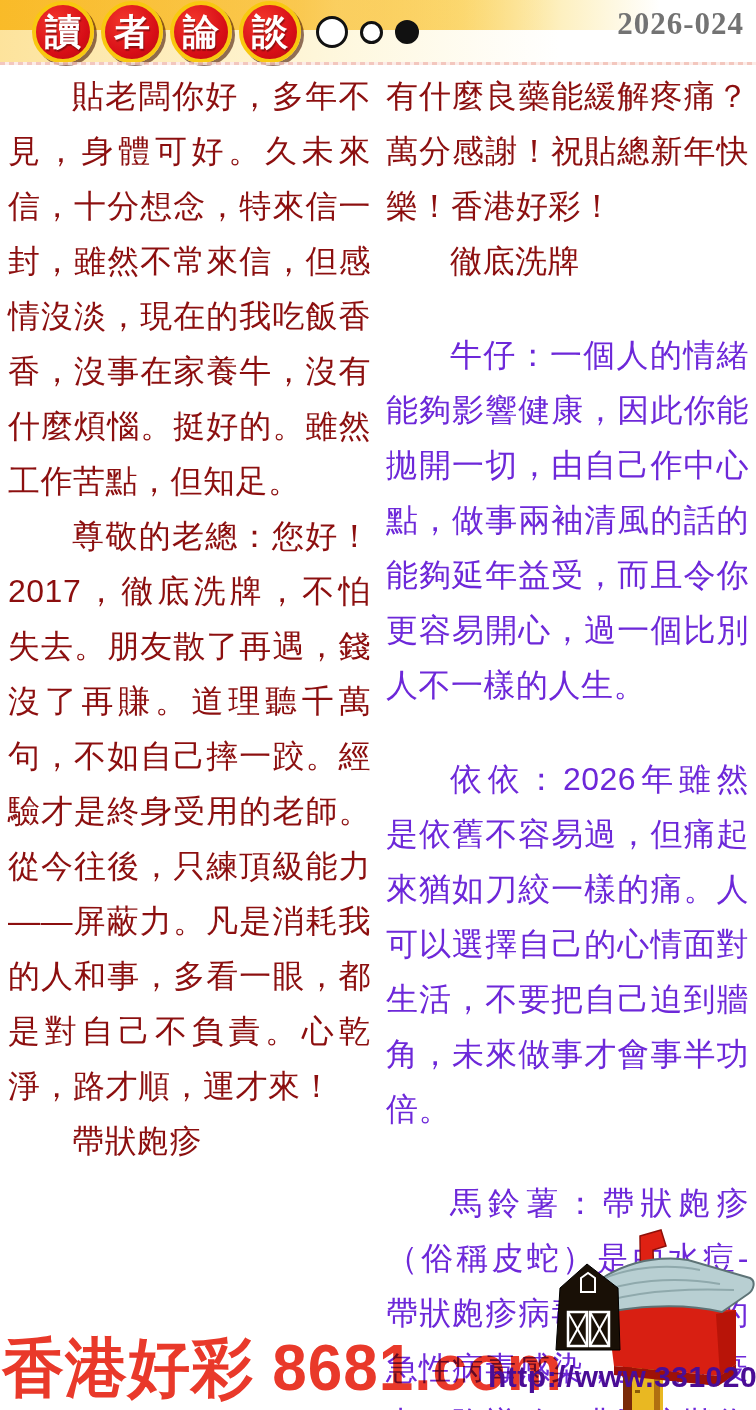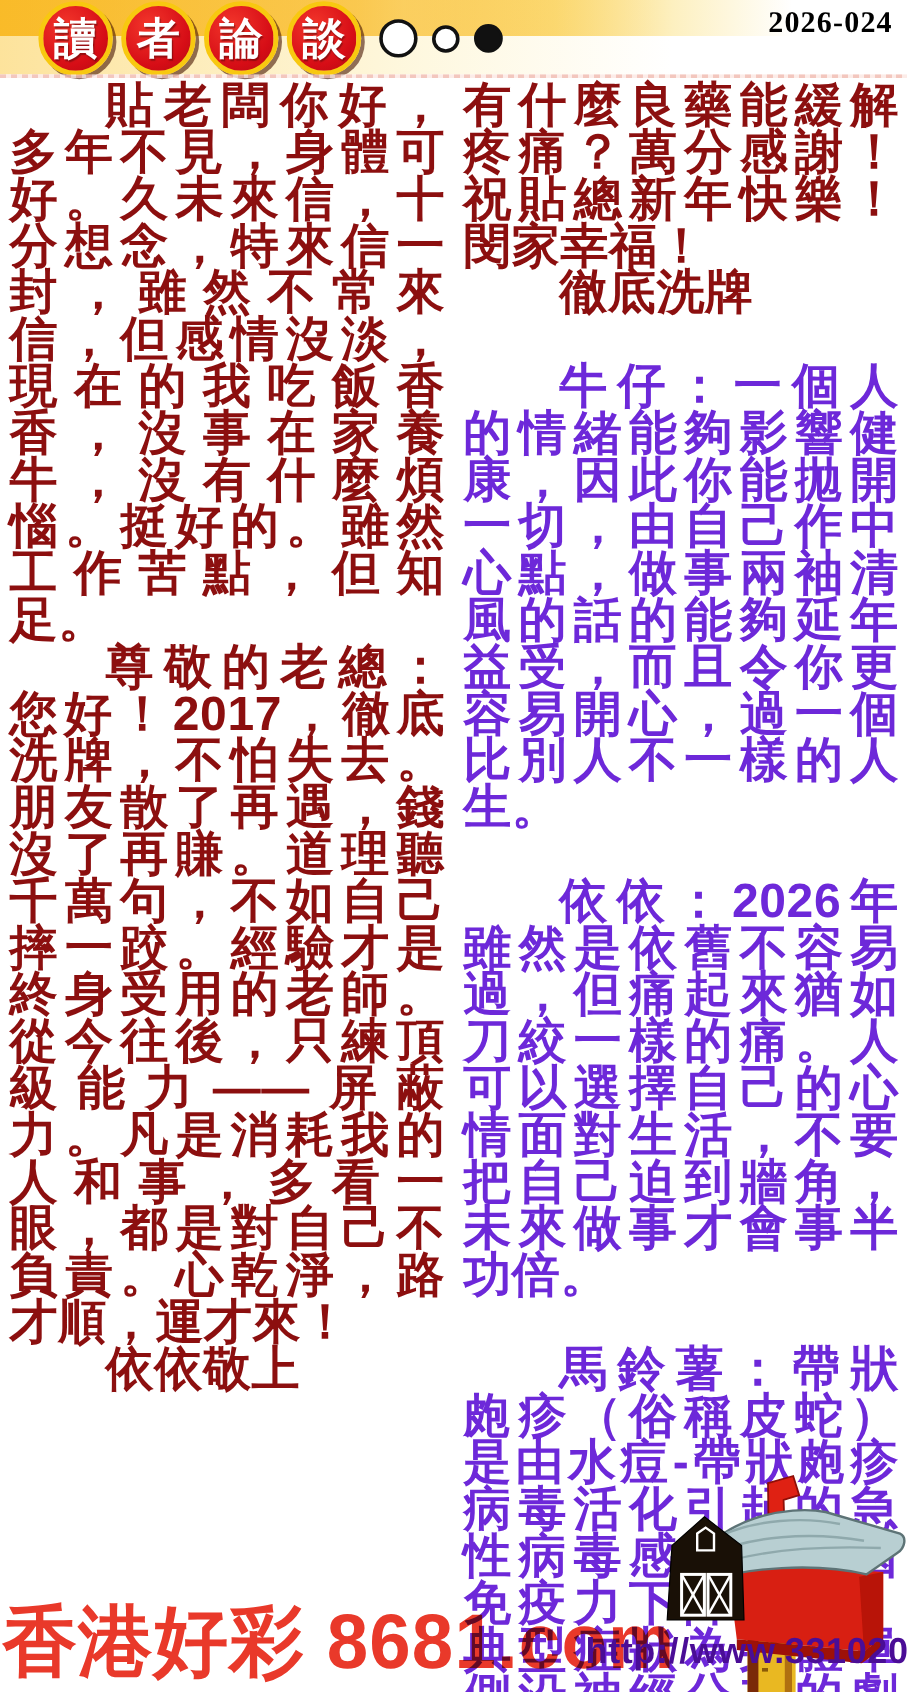--- a/index.html
+++ b/index.html
@@ -31,31 +31,31 @@
     text-shadow:1px 2px 1px rgba(90,10,10,.55);
   }
   .dot-row{position:absolute;left:316px;top:16px;display:flex;align-items:center;gap:12px;}
   .dot{border-radius:50%;background:#fff;border:3px solid #111;}
   .dot.big{width:26px;height:26px;}
   .dot.small{width:17px;height:17px;}
   .dot.filled{width:20px;height:20px;background:#111;border:2px solid #111;}
   .issue-number{
     position:absolute;right:12px;top:6px;
     font-family:"Liberation Serif","DejaVu Serif",serif;
-    font-weight:bold;font-size:25px;color:#000000;letter-spacing:1px;
+    font-weight:bold;font-size:31px;color:#737373;letter-spacing:1px;
   }
   .header-rule{
     position:absolute;top:62px;left:0;width:756px;height:3px;
     background:repeating-linear-gradient(to right,#f0b9ae 0 5px,#fbe7e2 5px 9px);
     opacity:.8;
   }
   
   .columns{position:absolute;top:69px;left:8px;width:742px;display:flex;gap:15px;z-index:1;}
   .col{width:363px;}
-  .col p{margin:0;font-size:40px;line-height:39px;font-weight:700;
+  .col p{margin:0;font-size:32px;line-height:55px;font-weight:400;
     letter-spacing:.5px;text-align:justify;text-indent:2em;}
   .letter{color:#8c0f0f;}
   .reply{color:#6d28d9;}
   .sig{text-align:right;text-indent:0;margin:0 8px 39px 0 !important;}
   .gap-after{margin-bottom:39px !important;}
   .part2{display:block;width:200px;text-indent:0;text-align:justify;}
   
   .mailbox{position:absolute;left:520px;top:1218px;width:236px;height:192px;z-index:2;}
   
   .wm-left{
@@ -101,26 +101,26 @@
 
   <div class="issue-number">2026-024</div>
   <div class="header-rule"></div>
 
   <div class="columns">
 
     <div class="col">
       <p class="letter">貼老闆你好，多年不見，身體可好。久未來信，十分想念，特來信一封，雖然不常來信，但感情沒淡，現在的我吃飯香香，沒事在家養牛，沒有什麼煩惱。挺好的。雖然工作苦點，但知足。</p>
 
       <p class="letter">尊敬的老總：您好！2017，徹底洗牌，不怕失去。朋友散了再遇，錢沒了再賺。道理聽千萬句，不如自己摔一跤。經驗才是終身受用的老師。從今往後，只練頂級能力——屏蔽力。凡是消耗我的人和事，多看一眼，都是對自己不負責。心乾淨，路才順，運才來！</p>
-      <p class="letter sig">依依敬上</p>
+      <p class="letter sig">帶狀皰疹</p>
 
     </div>
 
     <div class="col">
-      <p class="letter" style="text-indent:0;">有什麼良藥能緩解疼痛？萬分感謝！祝貼總新年快樂！閔家幸福！</p>
+      <p class="letter" style="text-indent:0;">有什麼良藥能緩解疼痛？萬分感謝！祝貼總新年快樂！香港好彩！</p>
       <p class="letter sig">徹底洗牌</p>
 
       <p class="reply gap-after">牛仔：一個人的情緒能夠影響健康，因此你能拋開一切，由自己作中心點，做事兩袖清風的話的能夠延年益受，而且令你更容易開心，過一個比別人不一樣的人生。</p>
       <p class="reply gap-after">依依：2026年雖然是依舊不容易過，但痛起來猶如刀絞一樣的痛。人可以選擇自己的心情面對生活，不要把自己迫到牆角，未來做事才會事半功倍。</p>
 
       <p class="reply"><span>馬鈴薯：帶狀皰疹（俗稱皮蛇）是由水痘-帶狀皰疹病毒活化引起的急性病毒感染，多因免疫力下降導致。典型症狀為身體單側沿神經分布的劇烈刺痛、水泡，通常2至4週內痊癒。老總建議你先從飲食及運動開始提高自身的免</span><span class="part2">疫力，你也可以自行購入維他命補充一下。</span></p>
     </div>
   </div>
 
   <div class="mailbox">

